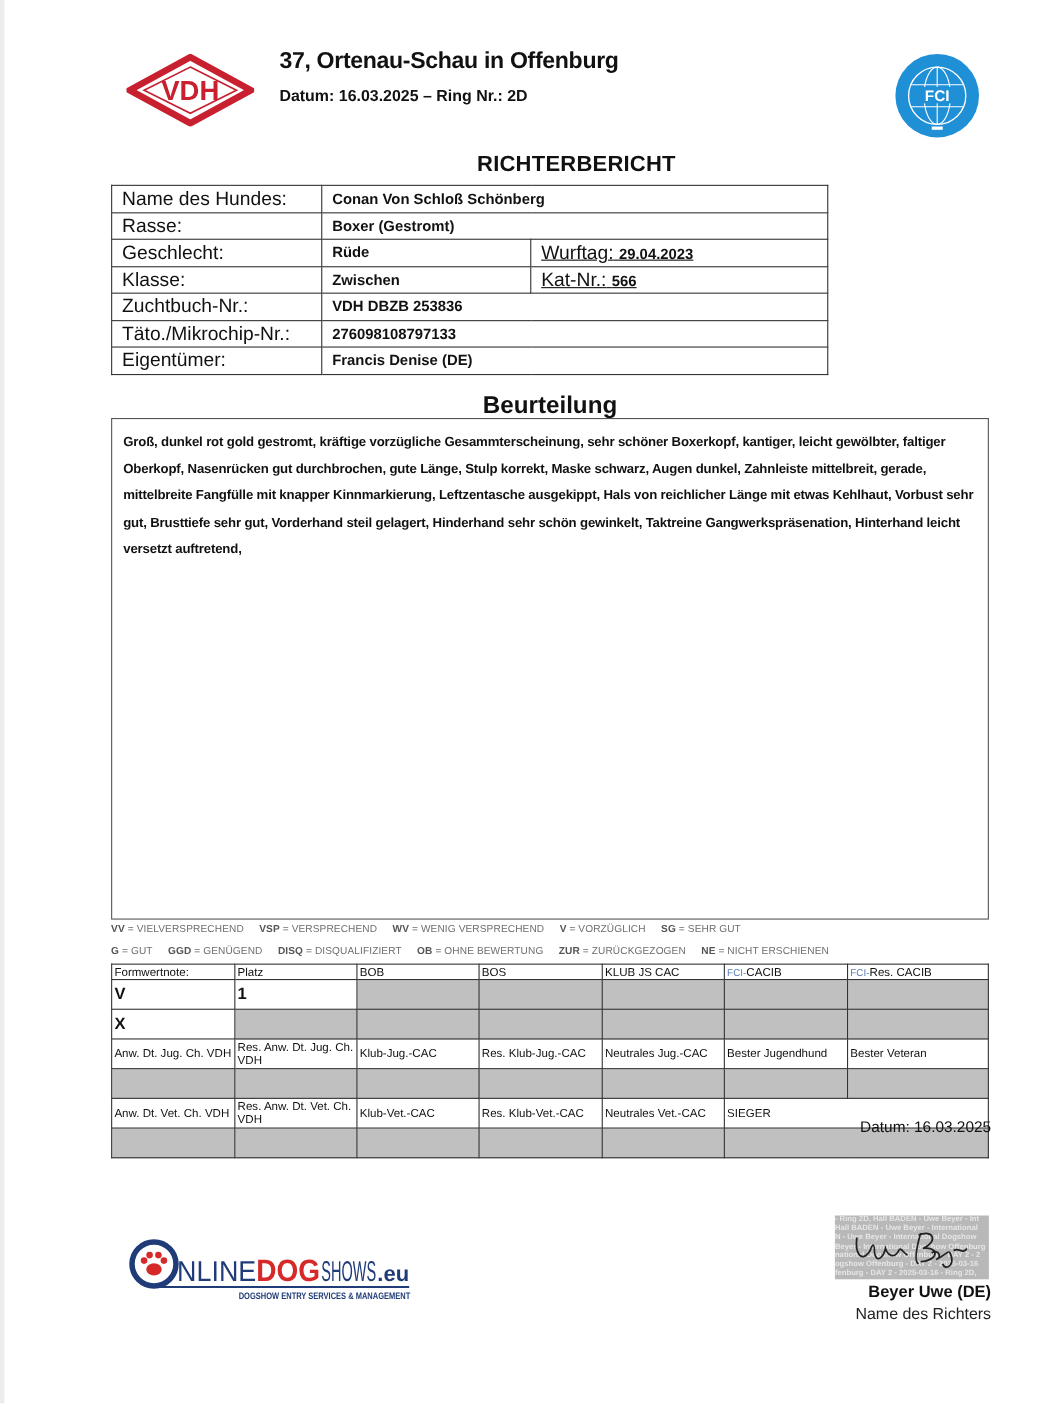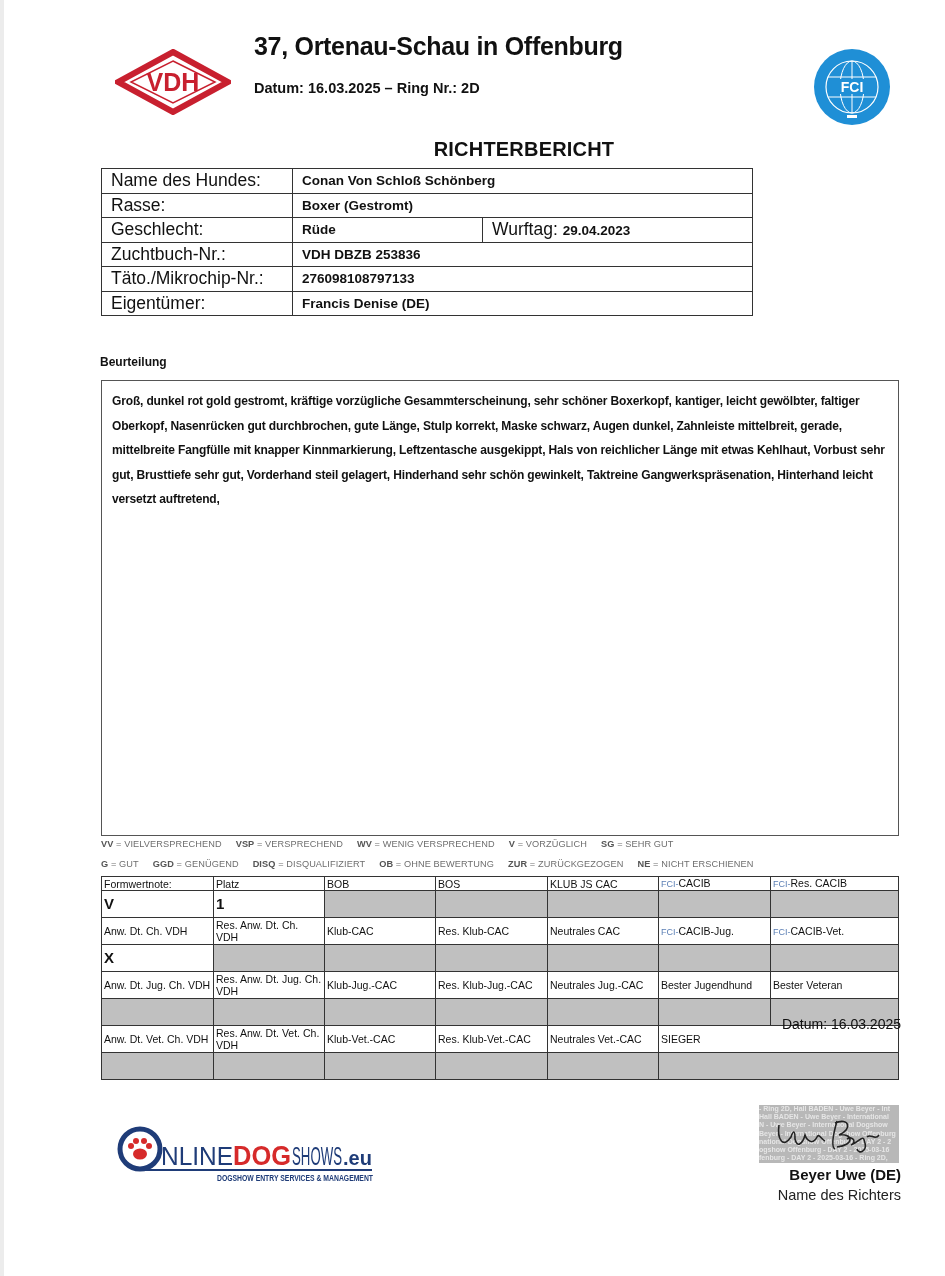--- a/index.html
+++ b/index.html
@@ -1,34 +1,34 @@
 <!DOCTYPE html>
 <html><head>
 <meta charset="utf-8">
 <style>
   html, body { margin:0; padding:0; }
   body { width:945px; height:1276px; background:#ffffff; position:relative; overflow:hidden; font-family:"Liberation Sans", sans-serif; color:#111; }
   .leftedge { position:absolute; left:0; top:0; width:4px; height:1276px; background:#ececec; }
   .abs { position:absolute; }
   
   #vdh-logo { left:115px; top:49px; width:116px; height:66px; }
-  #title { left:254px; top:32px; font-size:25px; font-weight:bold; letter-spacing:-0.3px; white-space:nowrap;text-align:center; }
+  #title { left:254px; top:44px; font-size:21px; font-weight:bold; letter-spacing:-0.3px; white-space:nowrap;text-align:center; }
   #subtitle { left:254px; top:80px; font-size:14.5px; white-space:nowrap;font-weight:bold; }
   #fci-logo { left:812px; top:47px; width:80px; height:80px; }
   #report-title { left:100px; width:848px; top:138px; text-align:center; font-size:20px; font-weight:bold; letter-spacing:0.2px; }
 
   
   table.info { position:absolute; left:101px; top:168px; width:652px; border-collapse:collapse; table-layout:fixed; }
   table.info td { border:1px solid #333; height:24.5px; padding:0 0 0 9px; box-sizing:border-box; white-space:nowrap; vertical-align:middle; }
   table.info td.lbl { font-size:17.5px; color:#111; }
   table.info td.val { font-size:13.5px; font-weight:bold; }
-  table.info td.mix { font-size:17.5px; }
+  table.info td.mix { font-size:17.5px;text-decoration:underline; }
   table.info td.mix b { font-size:13.5px; }
 
-  #assessment-label { left:100px; width:800px; top:355px; font-size:12px; font-weight:bold; }
+  #assessment-label { left:100px; width:800px; top:355px; text-align:center; font-size:22px; font-weight:bold; }
   #assessment-box { left:101px; top:380px; width:798px; height:456px; border:1px solid #555; box-sizing:border-box; padding:8px 10px; }
   #assessment-text { font-size:12px; font-weight:bold; line-height:24.5px; letter-spacing:-0.15px; }
 
   
   .legend { left:101px; font-size:9.2px; color:#6e6e6e; white-space:nowrap; letter-spacing:0.1px; }
   .legend b { color:#555; }
   .legend .it { margin-right:14px; }
   #legend-1 { top:839px; }
   #legend-2 { top:859px; }
 
@@ -90,20 +90,25 @@
     <td class="val" colspan="2">Conan Von Schloß Schönberg</td>
   </tr>
   <tr>
     <td class="lbl">Rasse:</td>
     <td class="val" colspan="2">Boxer (Gestromt)</td>
   </tr>
   <tr>
     <td class="lbl">Geschlecht:</td>
     <td class="val">Rüde</td>
     <td class="mix"><span>Wurftag:</span> <b>29.04.2023</b></td>
+  </tr>
+  <tr>
+    <td class="lbl">Klasse:</td>
+    <td class="val">Zwischen</td>
+    <td class="mix"><span>Kat-Nr.:</span> <b>566</b></td>
   </tr>
   <tr>
     <td class="lbl">Zuchtbuch-Nr.:</td>
     <td class="val" colspan="2">VDH DBZB 253836</td>
   </tr>
   <tr>
     <td class="lbl">Täto./Mikrochip-Nr.:</td>
     <td class="val" colspan="2">276098108797133</td>
   </tr>
   <tr>
@@ -143,29 +148,20 @@
   </tr>
   <tr class="g">
     <td class="big">V</td>
     <td class="big">1</td>
     <td class="gray"></td>
     <td class="gray"></td>
     <td class="gray"></td>
     <td class="gray"></td>
     <td class="gray"></td>
   </tr>
-  <tr class="t">
-    <td>Anw. Dt. Ch. VDH</td>
-    <td>Res. Anw. Dt. Ch. VDH</td>
-    <td>Klub-CAC</td>
-    <td>Res. Klub-CAC</td>
-    <td>Neutrales CAC</td>
-    <td><span class="fci">FCI-</span><span>CACIB-Jug.</span></td>
-    <td><span class="fci">FCI-</span><span>CACIB-Vet.</span></td>
-  </tr>
   <tr class="g">
     <td class="big">X</td>
     <td class="gray"></td>
     <td class="gray"></td>
     <td class="gray"></td>
     <td class="gray"></td>
     <td class="gray"></td>
     <td class="gray"></td>
   </tr>
   <tr class="t">

